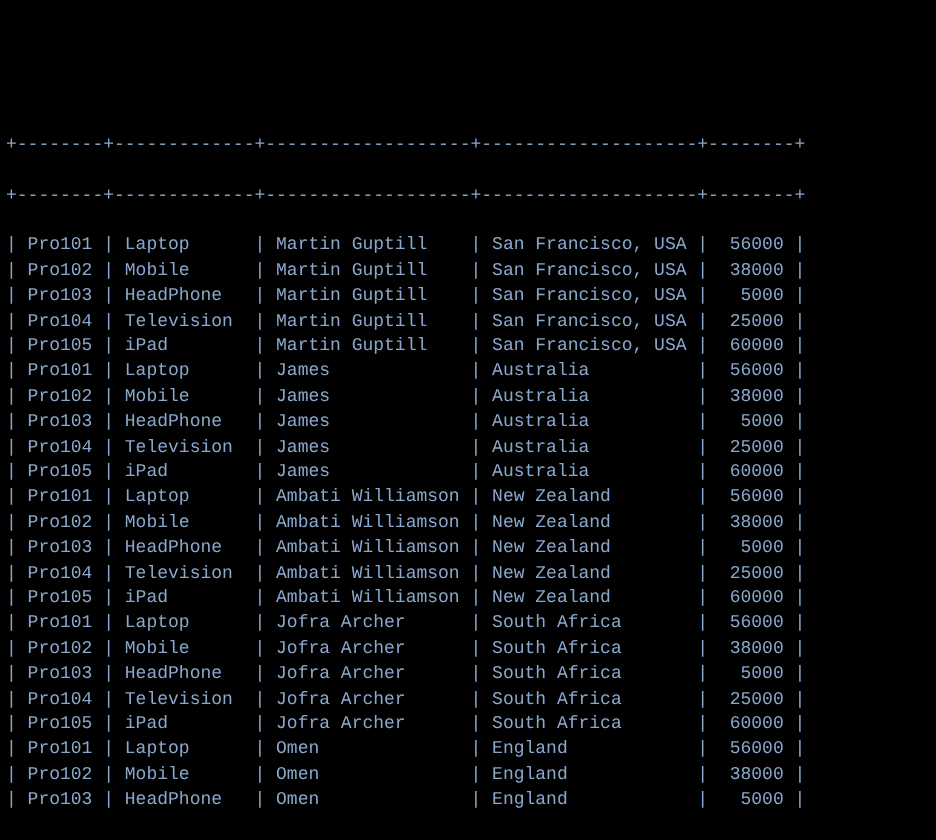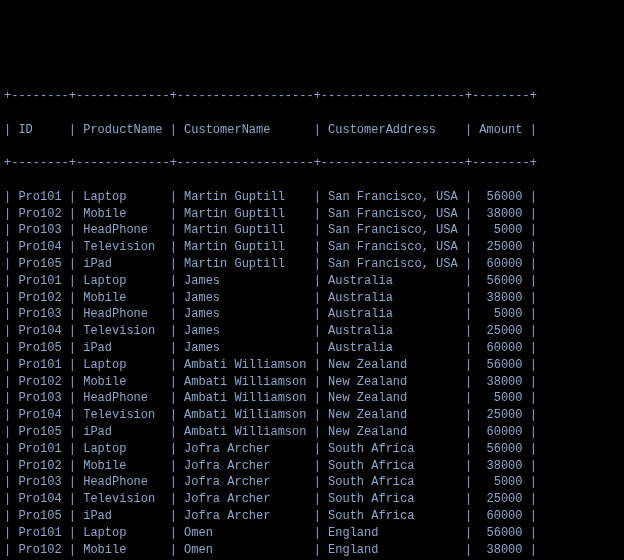--- a/index.html
+++ b/index.html
@@ -23,21 +23,20 @@
       white-space: pre;
     }
   </style>
 </head>
 <body>
 
 
 
 <div class="terminal">
 <div class="row">+--------+-------------+-------------------+--------------------+--------+</div>
-<div class="row">| ID     | ProductName | CustomerName      | CustomerAddress    | Amount |</div>
 <div class="row">+--------+-------------+-------------------+--------------------+--------+</div>
 <div id="rows-container"><div class="row">| Pro101 | Laptop      | Martin Guptill    | San Francisco, USA |  56000 |</div><div class="row">| Pro102 | Mobile      | Martin Guptill    | San Francisco, USA |  38000 |</div><div class="row">| Pro103 | HeadPhone   | Martin Guptill    | San Francisco, USA |   5000 |</div><div class="row">| Pro104 | Television  | Martin Guptill    | San Francisco, USA |  25000 |</div><div class="row">| Pro105 | iPad        | Martin Guptill    | San Francisco, USA |  60000 |</div><div class="row">| Pro101 | Laptop      | James             | Australia          |  56000 |</div><div class="row">| Pro102 | Mobile      | James             | Australia          |  38000 |</div><div class="row">| Pro103 | HeadPhone   | James             | Australia          |   5000 |</div><div class="row">| Pro104 | Television  | James             | Australia          |  25000 |</div><div class="row">| Pro105 | iPad        | James             | Australia          |  60000 |</div><div class="row">| Pro101 | Laptop      | Ambati Williamson | New Zealand        |  56000 |</div><div class="row">| Pro102 | Mobile      | Ambati Williamson | New Zealand        |  38000 |</div><div class="row">| Pro103 | HeadPhone   | Ambati Williamson | New Zealand        |   5000 |</div><div class="row">| Pro104 | Television  | Ambati Williamson | New Zealand        |  25000 |</div><div class="row">| Pro105 | iPad        | Ambati Williamson | New Zealand        |  60000 |</div><div class="row">| Pro101 | Laptop      | Jofra Archer      | South Africa       |  56000 |</div><div class="row">| Pro102 | Mobile      | Jofra Archer      | South Africa       |  38000 |</div><div class="row">| Pro103 | HeadPhone   | Jofra Archer      | South Africa       |   5000 |</div><div class="row">| Pro104 | Television  | Jofra Archer      | South Africa       |  25000 |</div><div class="row">| Pro105 | iPad        | Jofra Archer      | South Africa       |  60000 |</div><div class="row">| Pro101 | Laptop      | Omen              | England            |  56000 |</div><div class="row">| Pro102 | Mobile      | Omen              | England            |  38000 |</div><div class="row">| Pro103 | HeadPhone   | Omen              | England            |   5000 |</div></div>
 
 
 </div>
 
 
 
 
 </body></html>

